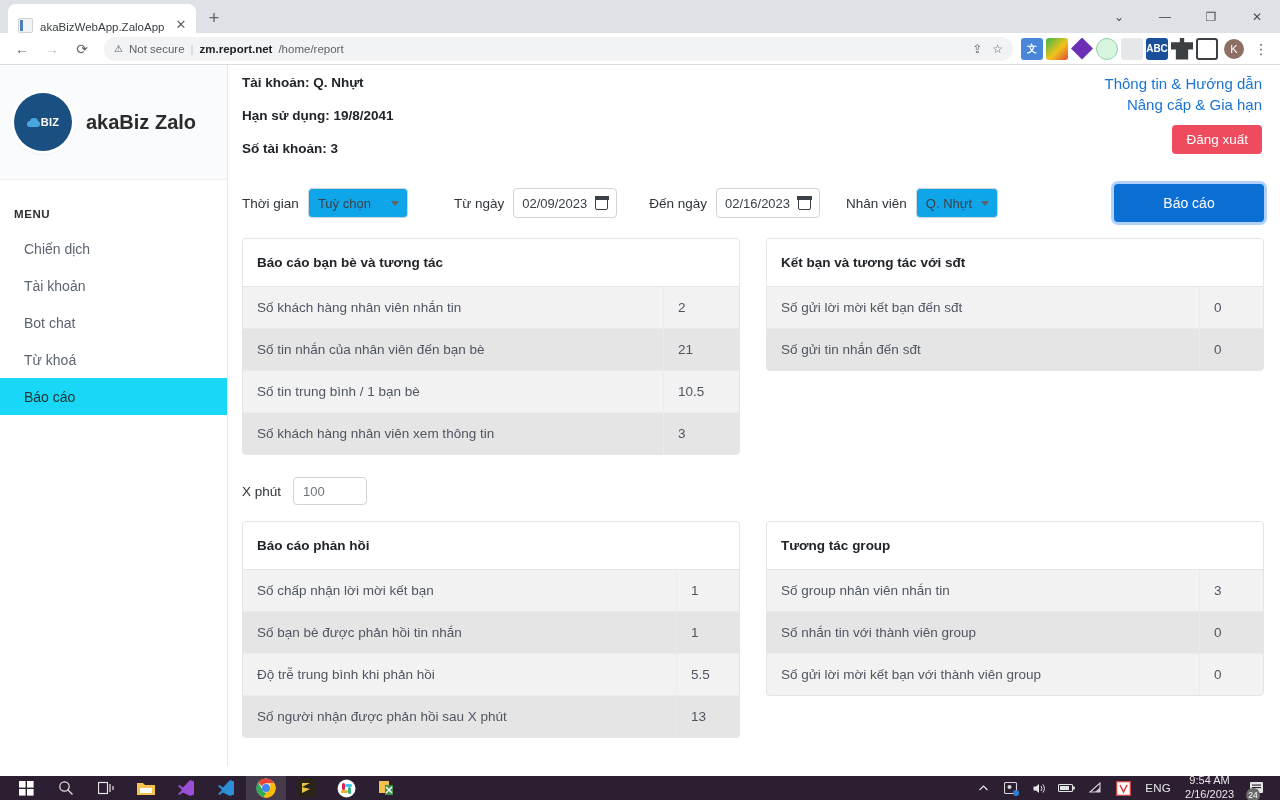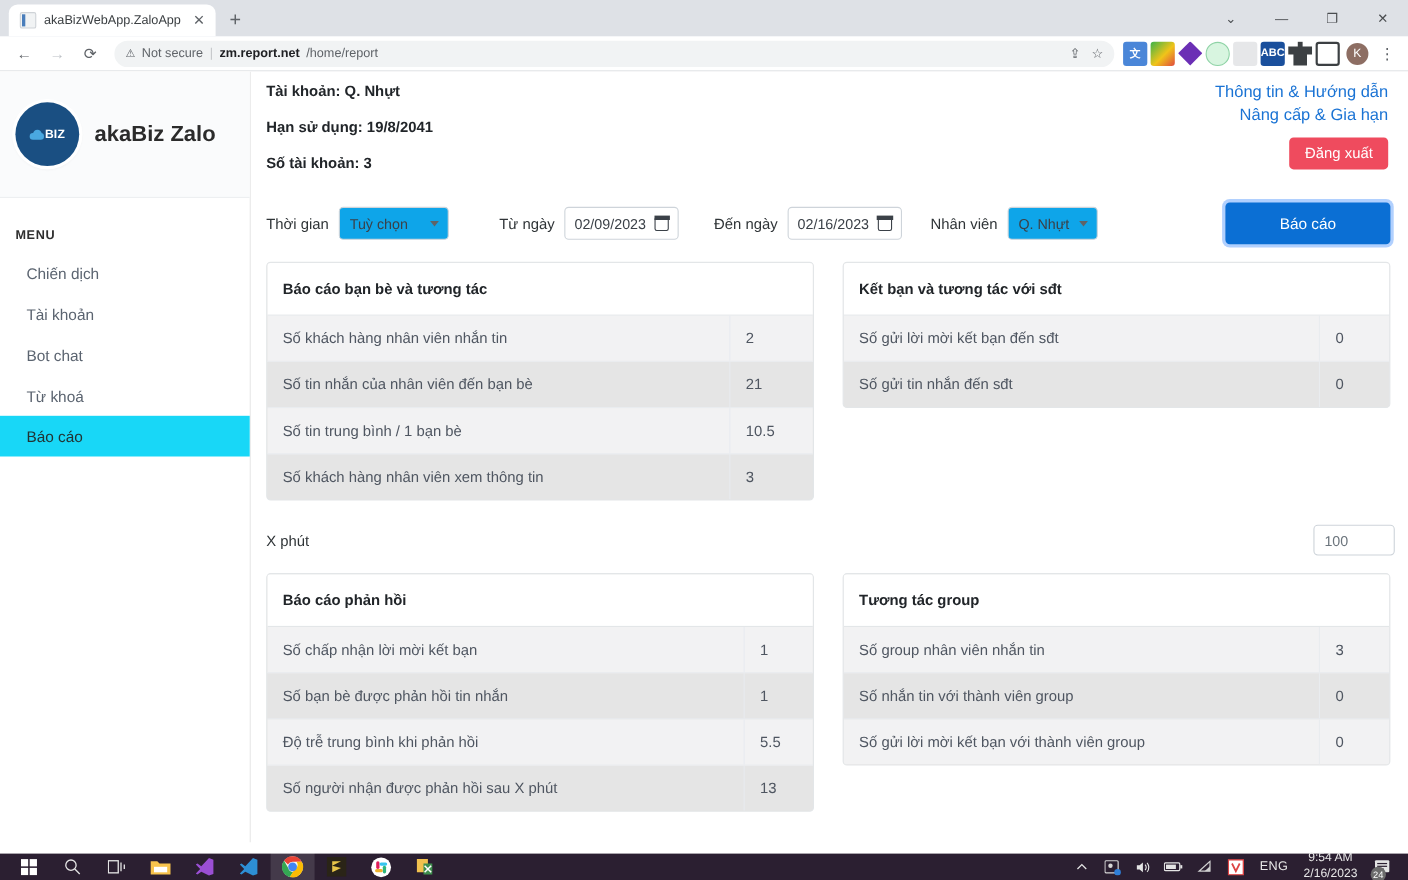--- a/index.html
+++ b/index.html
@@ -14,21 +14,21 @@
   .browser { width: 1280px; height: 766px; display: flex; flex-direction: column; }
 
   .tabstrip {
     height: 33px; background: #dee1e6;
     display: flex; align-items: flex-end; padding-left: 8px;
     position: relative;
   }
   .tab {
     width: 188px; height: 29px;
     background: #ffffff; border-radius: 8px 8px 0 0;
-    display: flex; align-items: center; gap: 7px;
+    display: flex; align-items: flex-end; gap: 7px;
     padding: 0 6px 0 10px; font-size: 11.5px; color: #3c4043;
   }
   .tab-fav {
     width: 15px; height: 15px; flex: 0 0 15px;
     background: #f1f3f4; border: 1px solid #cfd3d7; border-radius: 2px;
     position: relative;
   }
   .tab-fav::before {
     content:""; position:absolute; left:1px; top:1px; bottom:1px; width:3px;
     background:#4a7ebb;
@@ -185,21 +185,21 @@
   .trow.odd { background: #f2f2f3; }
   .tlabel { font-size: 13.5px; color: #4f5661; padding: 13px 14px; flex: 1; min-width: 0; }
   .tvalue {
     font-size: 13.5px; color: #4f5661; padding: 13px 14px;
     border-left: 1px solid #e9ecef;
   }
   .col-left .tvalue { width: 76px; flex: 0 0 76px; }
   .col-right .tvalue { width: 64px; flex: 0 0 64px; }
   .col-left.bl .tvalue { width: 63px; flex: 0 0 63px; }
 
-  .xphut { display: flex; align-items: center; gap: 12px; padding: 22px 12px 0 14px; justify-content: space-between; }
+  .xphut { display: flex; align-items: center; gap: 12px; padding: 22px 12px 0 14px; }
   .xphut-label { font-size: 13.5px; color: #2f3437; }
   .xphut-input {
     width: 74px; height: 28px; border: 1px solid #ced4da; border-radius: 4px;
     background: #fff; font-size: 13px; color: #6c757d;
     display: flex; align-items: center; padding: 0 9px;
   }
 
   
   .taskbar {
     position: absolute; left: 0; bottom: 0; width: 1280px; height: 24px;

